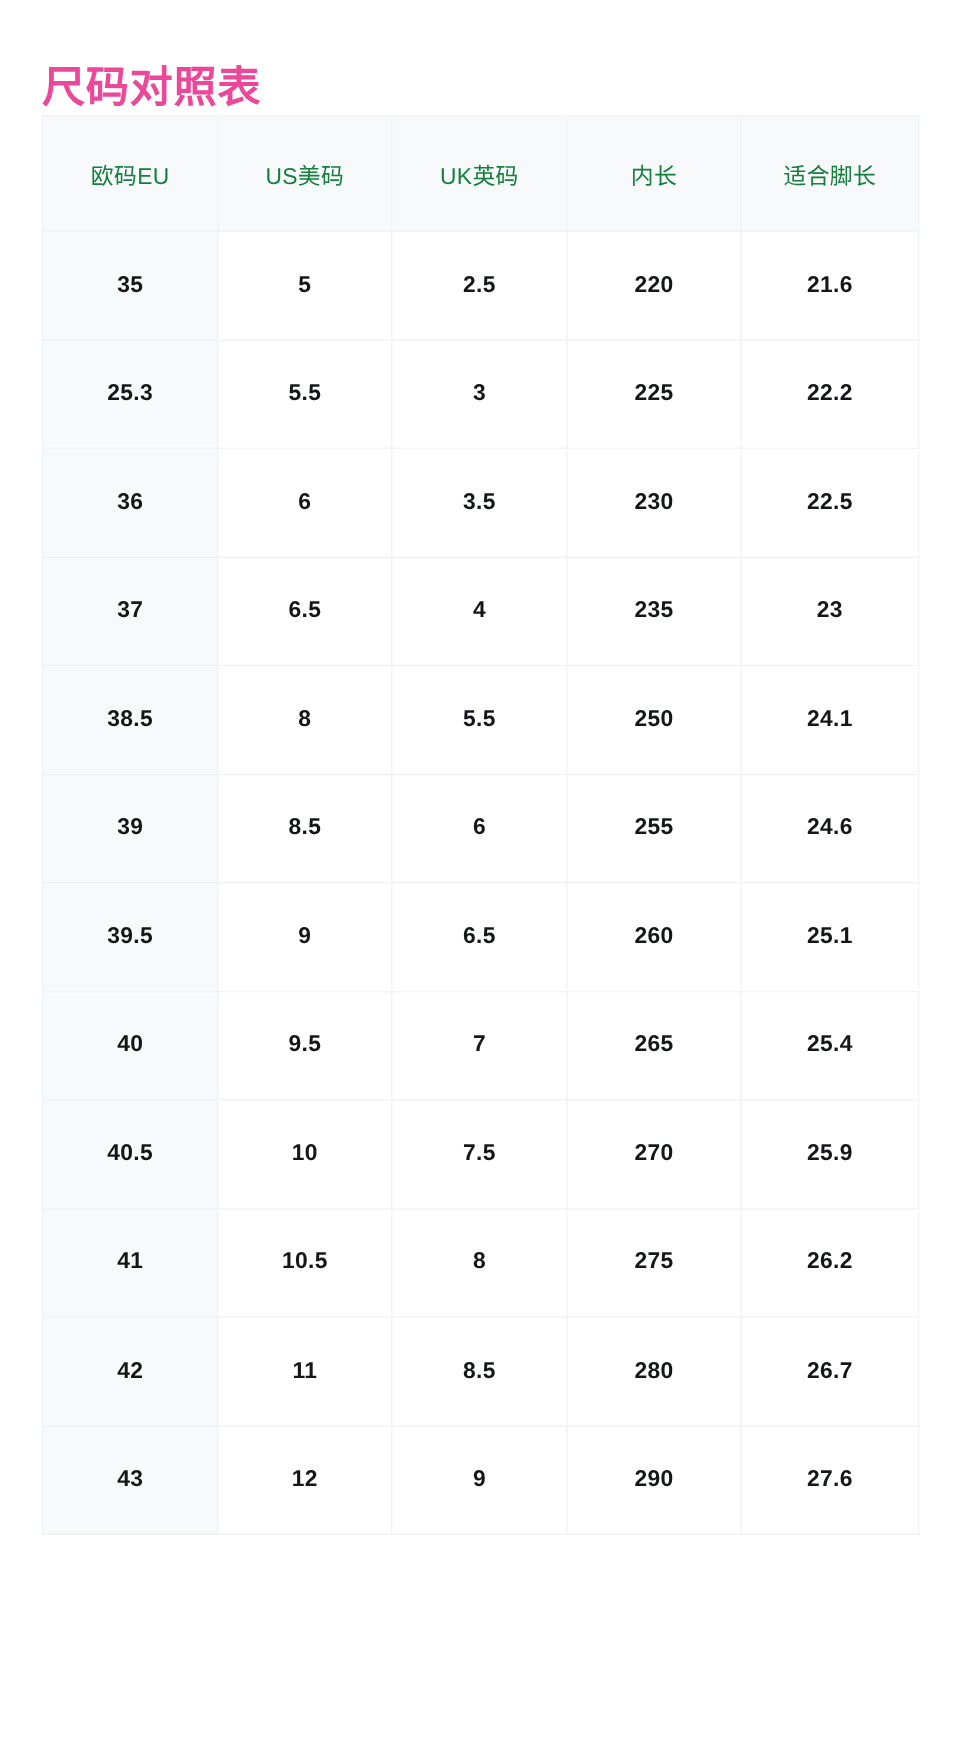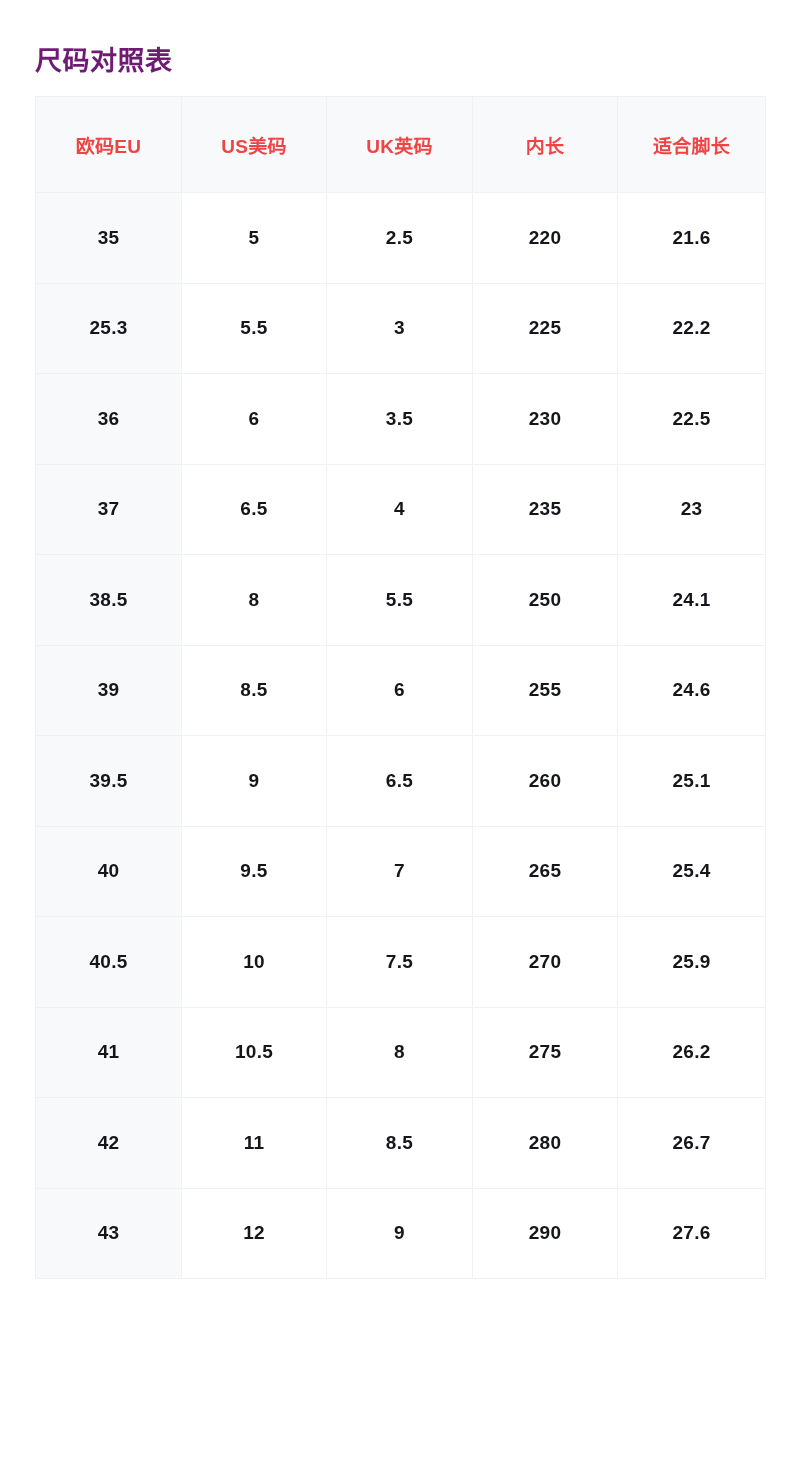--- a/index.html
+++ b/index.html
@@ -21,25 +21,25 @@
     position: relative;
     width: 800px;
     height: 1464px;
     box-sizing: border-box;
   }
 
   .page-title {
     position: absolute;
     left: 35px;
     top: 26px;
-    font-size: 27px;
+    font-size: 36px;
     font-weight: 700;
     letter-spacing: 0.5px;
     line-height: 1.3;
-    color: #701a75;
+    color: #ec4899;
     white-space: nowrap;
   }
 
   .size-table-wrap {
     position: absolute;
     left: 35px;
     top: 96px;
     width: 730px;
   }
 
@@ -63,22 +63,22 @@
     text-align: center;
     vertical-align: middle;
     padding: 0;
     margin: 0;
   }
 
   table.size-table thead th {
     height: 95px;
     background: #f8f9fb;
     font-size: 19px;
-    font-weight: 700;
-    color: #ef4444;
+    font-weight: 400;
+    color: #15803d;
     letter-spacing: 0.3px;
   }
 
   table.size-table tbody td {
     height: 89.5px;
     background: #ffffff;
     font-size: 19px;
     font-weight: 700;
     color: #15161a;
     letter-spacing: 0.3px;

